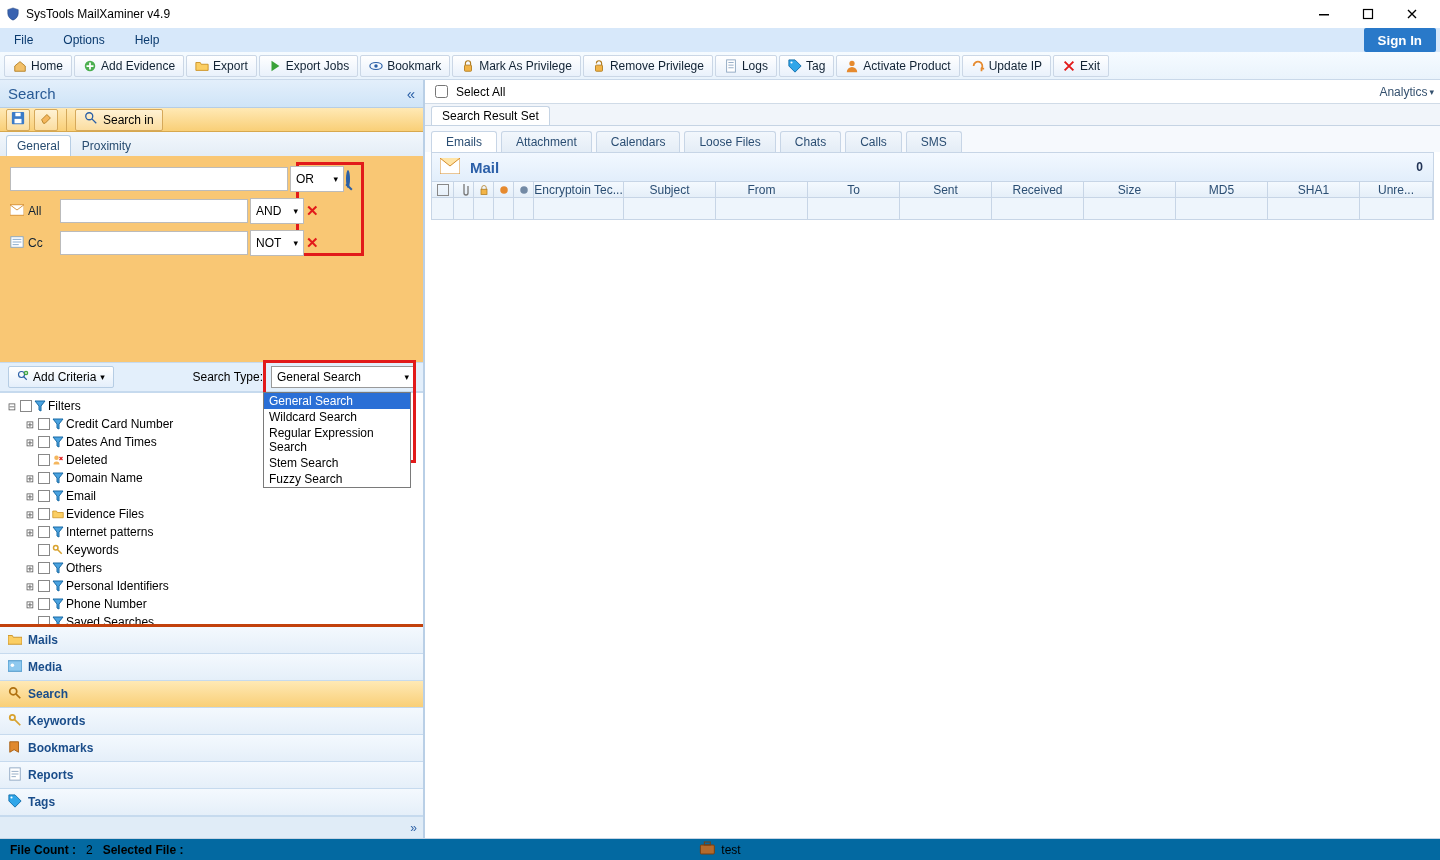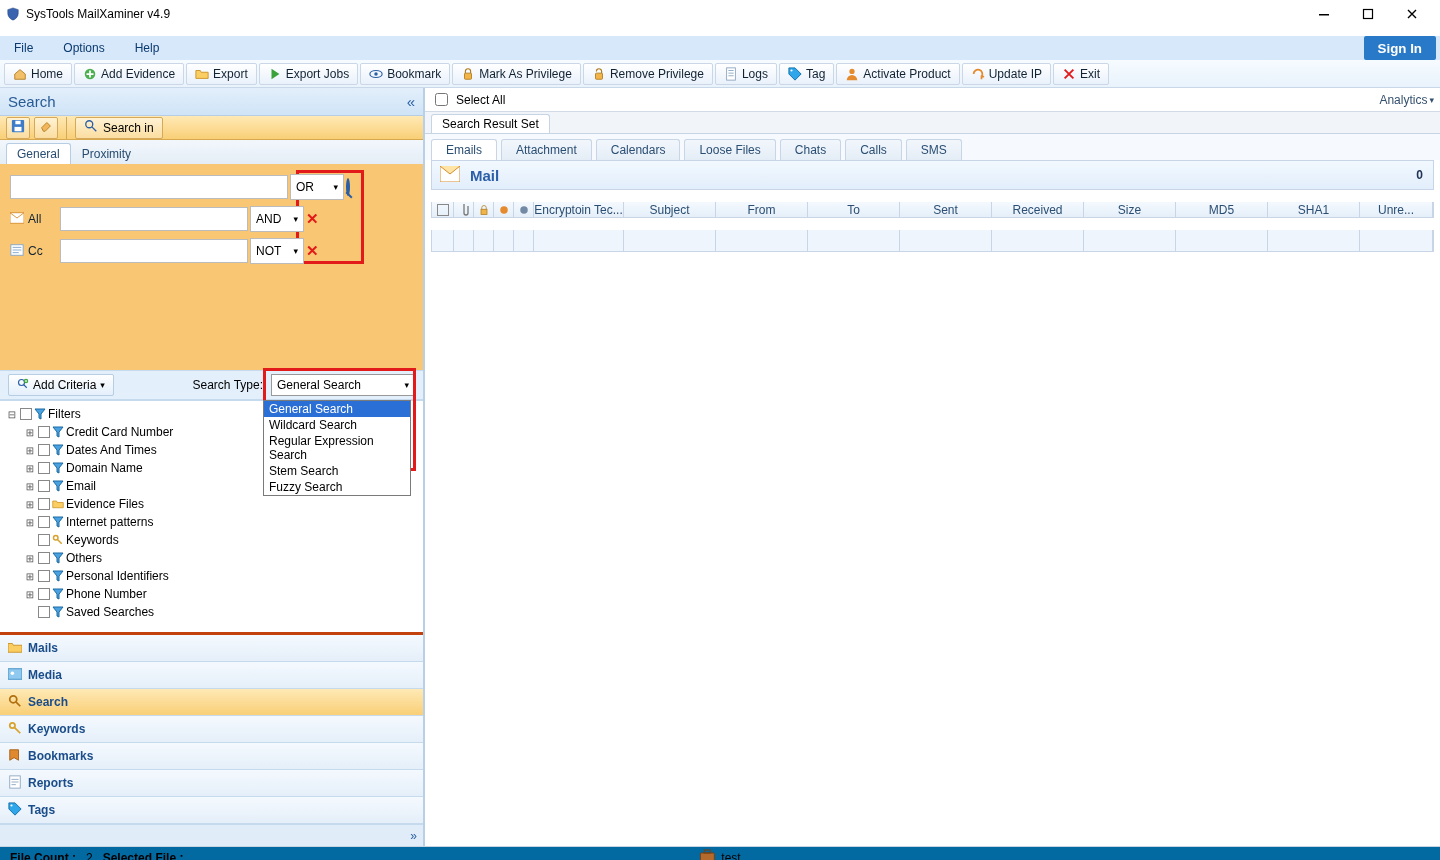--- a/index.html
+++ b/index.html
@@ -2,21 +2,21 @@
 <html><head>
 <meta charset="utf-8">
 <style>
   html,body{margin:0;padding:0;font-family:"Segoe UI",Tahoma,sans-serif;font-size:12px;color:#000;background:#fff;height:100%;}
   *{box-sizing:border-box;}
   .titlebar{height:28px;display:flex;align-items:center;padding:0 6px;background:#fff;}
   .titlebar .logo{width:14px;height:14px;margin-right:6px;}
   .titlebar .title{flex:0 0 auto;font-size:12px;}
   .titlebar .spacer{flex:1;}
   .titlebar .win-btn{width:44px;height:28px;display:flex;align-items:center;justify-content:center;}
-  .menubar{height:24px;background:#d7e8fa;display:flex;align-items:center;padding:0 8px;position:relative;margin-top:8px;}
+  .menubar{height:24px;background:#d7e8fa;display:flex;align-items:center;padding:0 8px;position:relative;}
   .menubar .menu-item{color:#0a3a6e;margin-right:18px;padding:2px 6px;}
   .menubar .signin{position:absolute;right:4px;top:0;height:24px;background:#2979c9;color:#fff;border:none;padding:0 14px;font-weight:600;border-radius:2px;cursor:pointer;}
   .toolbar{height:28px;background:linear-gradient(#f6fbff,#e9f3fc);border-bottom:1px solid #c9d8e9;display:flex;align-items:center;padding:0 4px;gap:2px;overflow:hidden;}
   .tbtn{display:flex;align-items:center;gap:4px;padding:2px 8px;border:1px solid #cbd7e6;border-radius:2px;background:linear-gradient(#ffffff,#e9f1fb);color:#123;cursor:pointer;height:22px;}
   .tbtn .ic{width:14px;height:14px;display:inline-block;}
 
   .main{display:flex;height:calc(100% - 28px - 24px - 28px - 22px);}
   .left{width:425px;flex:0 0 425px;border-right:2px solid #b9cfe6;display:flex;flex-direction:column;background:#eaf3fc;}
   .right{flex:1;display:flex;flex-direction:column;background:#fff;}
 
@@ -69,21 +69,21 @@
   .right-top label{display:flex;align-items:center;gap:5px;}
   .analytics{margin-left:auto;color:#34506e;cursor:pointer;display:flex;align-items:center;gap:2px;}
   .srs-tab{height:22px;display:flex;align-items:flex-end;padding:0 6px;background:#f1f5fa;border-bottom:1px solid #c6d4e4;}
   .srs-tab span{padding:2px 10px;border:1px solid #c6d4e4;border-bottom:none;background:#fff;border-radius:3px 3px 0 0;}
   .type-tabs{height:26px;display:flex;align-items:flex-end;padding:4px 6px 0 6px;gap:4px;background:#f6f9fd;}
   .ttab{padding:3px 14px;border:1px solid #c7d5e6;border-bottom:none;background:linear-gradient(#f2f7fc,#e4edf6);border-radius:3px 3px 0 0;cursor:pointer;color:#2b4e73;}
   .ttab.active{background:#fff;font-weight:400;}
   .mail-header{height:30px;border:1px solid #c7d5e6;margin:0 6px;display:flex;align-items:center;background:linear-gradient(#f2f8ff,#e2eefb);}
   .mail-header .title{color:#2b5fa8;font-weight:600;font-size:15px;margin-left:10px;}
   .mail-header .count{margin-left:auto;margin-right:10px;font-weight:700;color:#235;}
-  .grid-head{display:flex;margin:12px 6px;border:1px solid #c7d5e6;border-top:none;height:16px;}
+  .grid-head{display:flex;margin:0 6px;border:1px solid #c7d5e6;border-top:none;height:16px;}
   .gh{border-right:1px solid #c7d5e6;background:linear-gradient(#f4f9fe,#e5eff9);display:flex;align-items:center;justify-content:center;color:#2b4e73;font-size:12px;height:100%;overflow:hidden;white-space:nowrap;}
   .grid-row{display:flex;margin:0 6px;border:1px solid #c7d5e6;border-top:none;height:22px;}
   .gc{border-right:1px solid #c7d5e6;background:#eef5fc;height:100%;}
 
   .statusbar{height:22px;border-top:1px solid #c6d4e4;display:flex;align-items:center;padding:4px 10px;gap:10px;background:#0369a1;}
   .statusbar .mid{position:absolute;left:50%;transform:translateX(-50%);display:flex;align-items:center;gap:6px;}
   .statusbar{position:relative;}
 </style>
 </head>
 <body>
@@ -331,20 +331,32 @@
               <span class="tw">⊞</span>
               <span class="cb"></span>
               <span class="funnel">
                 <svg viewBox="0 0 12 12" width="12" height="12">
                   <path d="M1 1h10L7 6v5l-2-1V6z" fill="#4aa3e0" stroke="#186aa5"></path>
                 </svg>
               </span>
               <span>Dates And Times</span>
             </div>
             <div class="tree-row">
+              <span class="tw"></span>
+              <span class="cb"></span>
+              <span class="funnel">
+                <svg width="12" height="12" viewBox="0 0 16 16">
+                  <circle cx="6" cy="5" r="3" fill="#f4b65d"></circle>
+                  <path d="M2 14a4 4 0 018 0" fill="#f4b65d"></path>
+                  <path d="M10 4l4 4M14 4l-4 4" stroke="#e21a1a" stroke-width="1.5"></path>
+                </svg>
+              </span>
+              <span>Deleted</span>
+            </div>
+            <div class="tree-row">
               <span class="tw">⊞</span>
               <span class="cb"></span>
               <span class="funnel">
                 <svg viewBox="0 0 12 12" width="12" height="12">
                   <path d="M1 1h10L7 6v5l-2-1V6z" fill="#4aa3e0" stroke="#186aa5"></path>
                 </svg>
               </span>
               <span>Domain Name</span>
             </div>
             <div class="tree-row">

